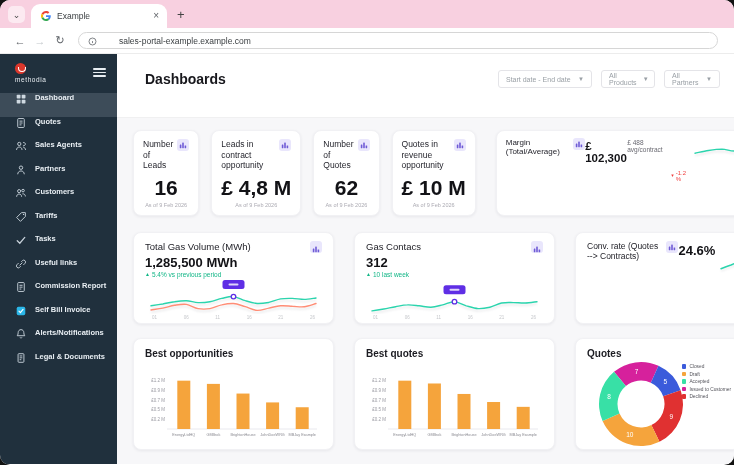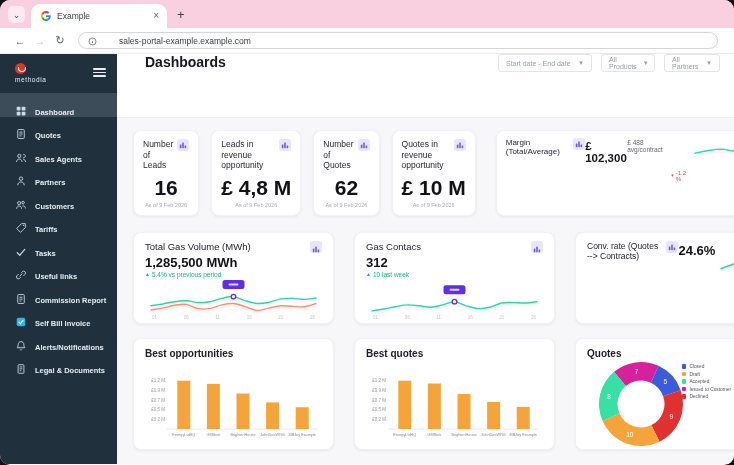--- a/index.html
+++ b/index.html
@@ -23,27 +23,27 @@
   
   .app{display:flex;height:410px}
   .sidebar{width:117px;background:#20303d;display:flex;flex-direction:column;flex:none}
   .side-top{display:flex;justify-content:space-between;align-items:flex-start;padding:9px 11px 0 15px}
   .logo-dot{width:11px;height:11px;border-radius:50%;background:#da372c;position:relative}
   .logo-dot::after{content:"";position:absolute;left:2.5px;top:4px;width:6px;height:3.5px;border:1px solid #fff;border-top:none;border-radius:0 0 5px 5px}
   .logo-text{font-size:6.5px;letter-spacing:.6px;color:#e8eef3;margin-top:2px}
   .burger{margin-top:3px;cursor:pointer}
   .burger i{display:block;width:13px;height:1.6px;background:#e8eef3;margin:2.1px 0;border-radius:1px}
   .nav{margin-top:10px}
-  .nav-item{height:23.5px;display:flex;align-items:flex-end;gap:8px;padding-left:15px;cursor:pointer}
+  .nav-item{height:23.5px;display:flex;align-items:flex-start;gap:8px;padding-left:15px;cursor:pointer}
   .nav-item.active{background:#3d4c59}
   .nav-icon{width:12px;height:12px;flex:none;display:flex;align-items:center;justify-content:center}
   .nav-label{font-size:7.5px;font-weight:600;color:#e9eff4;white-space:nowrap}
 
   .main{flex:1;display:flex;flex-direction:column;background:#f7f7f9;min-width:0}
-  .page-header{height:64px;background:#fff;border-bottom:1px solid #f0f0f1;display:flex;align-items:flex-start;justify-content:space-between;padding:0 14px 13px 28px}
+  .page-header{height:64px;background:#fff;border-bottom:1px solid #f0f0f1;display:flex;align-items:center;justify-content:space-between;padding:0 14px 13px 28px}
   .page-title{font-size:14px;font-weight:700;color:#17171c}
   .filters{display:flex;gap:9px}
   .filter{height:18px;border:1px solid #e4e4e8;border-radius:3px;background:#fff;display:flex;align-items:center;justify-content:space-between;font-size:7px;color:#9aa0a6;padding:0 7px;cursor:pointer}
   .f1{width:94px}.f2{width:54px}.f3{width:56px}
   .filter .arrow{font-size:6px;color:#9aa0a6;margin-left:6px}
 
   .content{padding:12px 12px 0 16px}
   .row{display:flex;gap:20px}
   .row2{margin-top:16px}.row3{margin-top:14px}
   .card{background:#fff;border-radius:8px;border:1px solid #f1f1f4;box-shadow:0 1px 3px rgba(25,25,60,.07)}
@@ -281,21 +281,21 @@
                       <rect x="4" y="2" width="2" height="7" rx=".5" fill="#6f5bd6"></rect>
                       <rect x="7" y="5.5" width="2" height="3.5" rx=".5" fill="#6f5bd6"></rect>
                     </svg>
                   </span>
                 </div>
                 <div class="kpi-value">16</div>
                 <div class="kpi-foot">As of 9 Feb 2026</div>
               </div>
               <div class="card kpi">
                 <div class="kpi-top">
-                  <span class="kpi-title">Leads in revenue opportunity</span>
+                  <span class="kpi-title">Leads in contract opportunity</span>
                   <span class="chip">
                     <svg width="8" height="8" viewBox="0 0 10 10">
                       <rect x="1" y="4.5" width="2" height="4.5" rx=".5" fill="#6f5bd6"></rect>
                       <rect x="4" y="2" width="2" height="7" rx=".5" fill="#6f5bd6"></rect>
                       <rect x="7" y="5.5" width="2" height="3.5" rx=".5" fill="#6f5bd6"></rect>
                     </svg>
                   </span>
                 </div>
                 <div class="kpi-value">£ 4,8 M</div>
                 <div class="kpi-foot">As of 9 Feb 2026</div>

